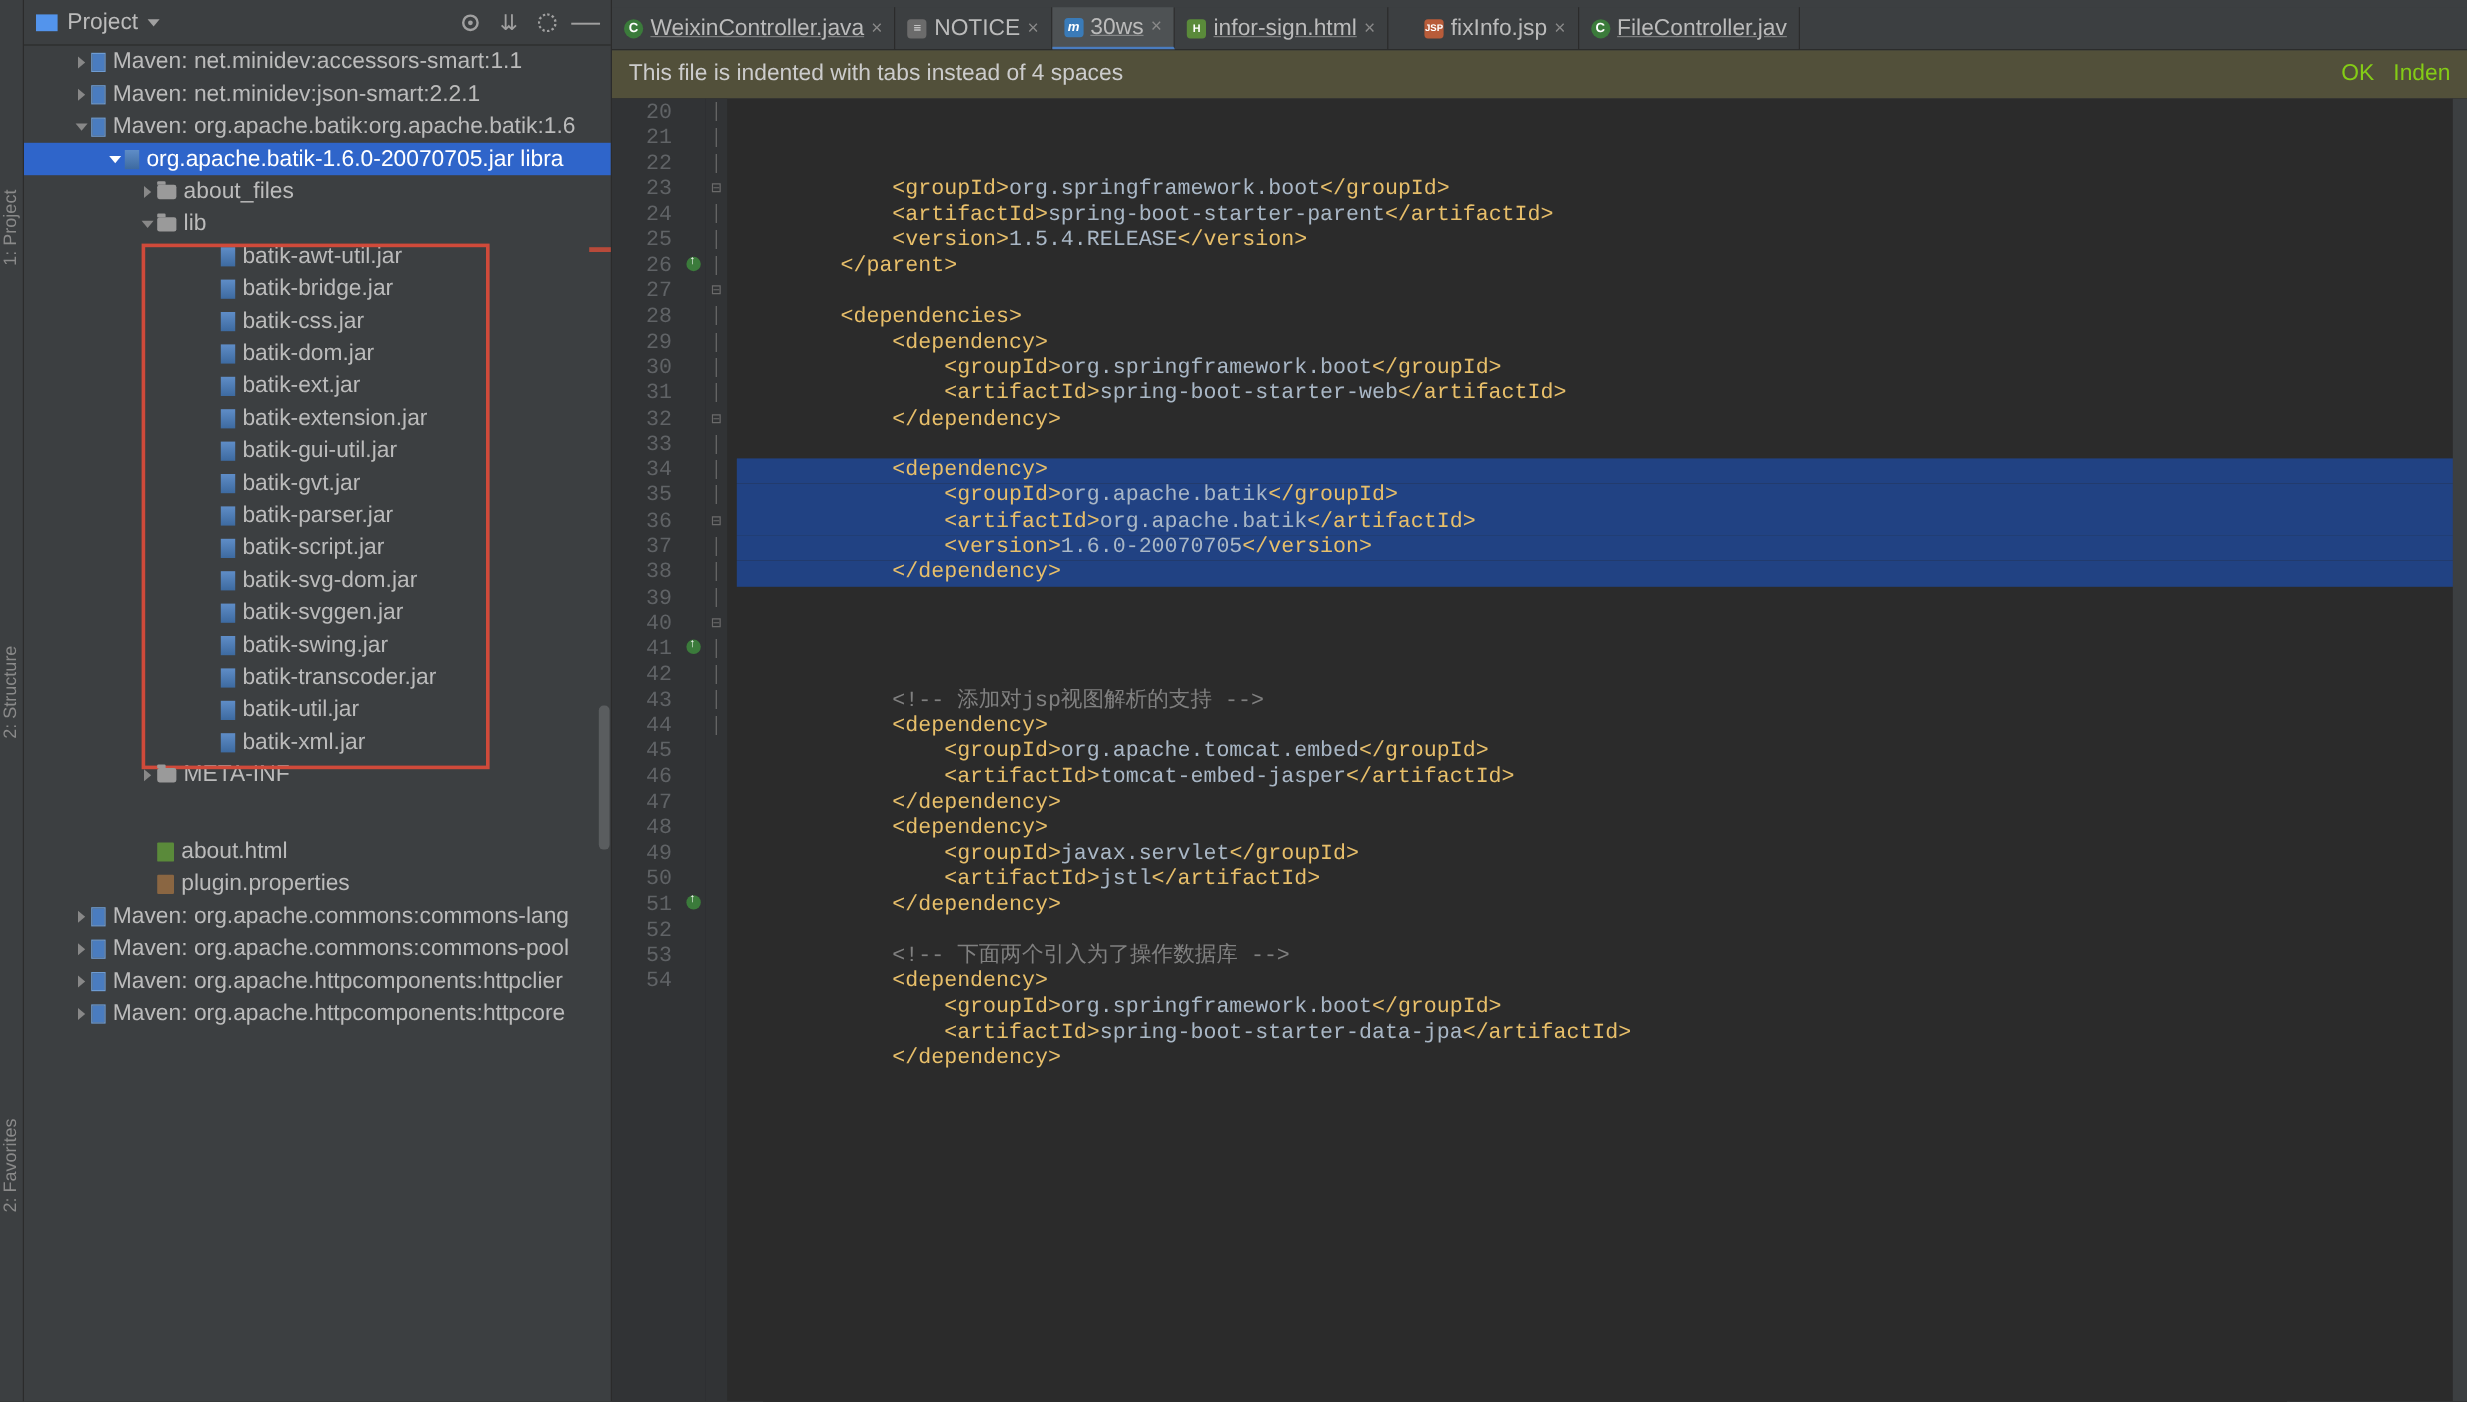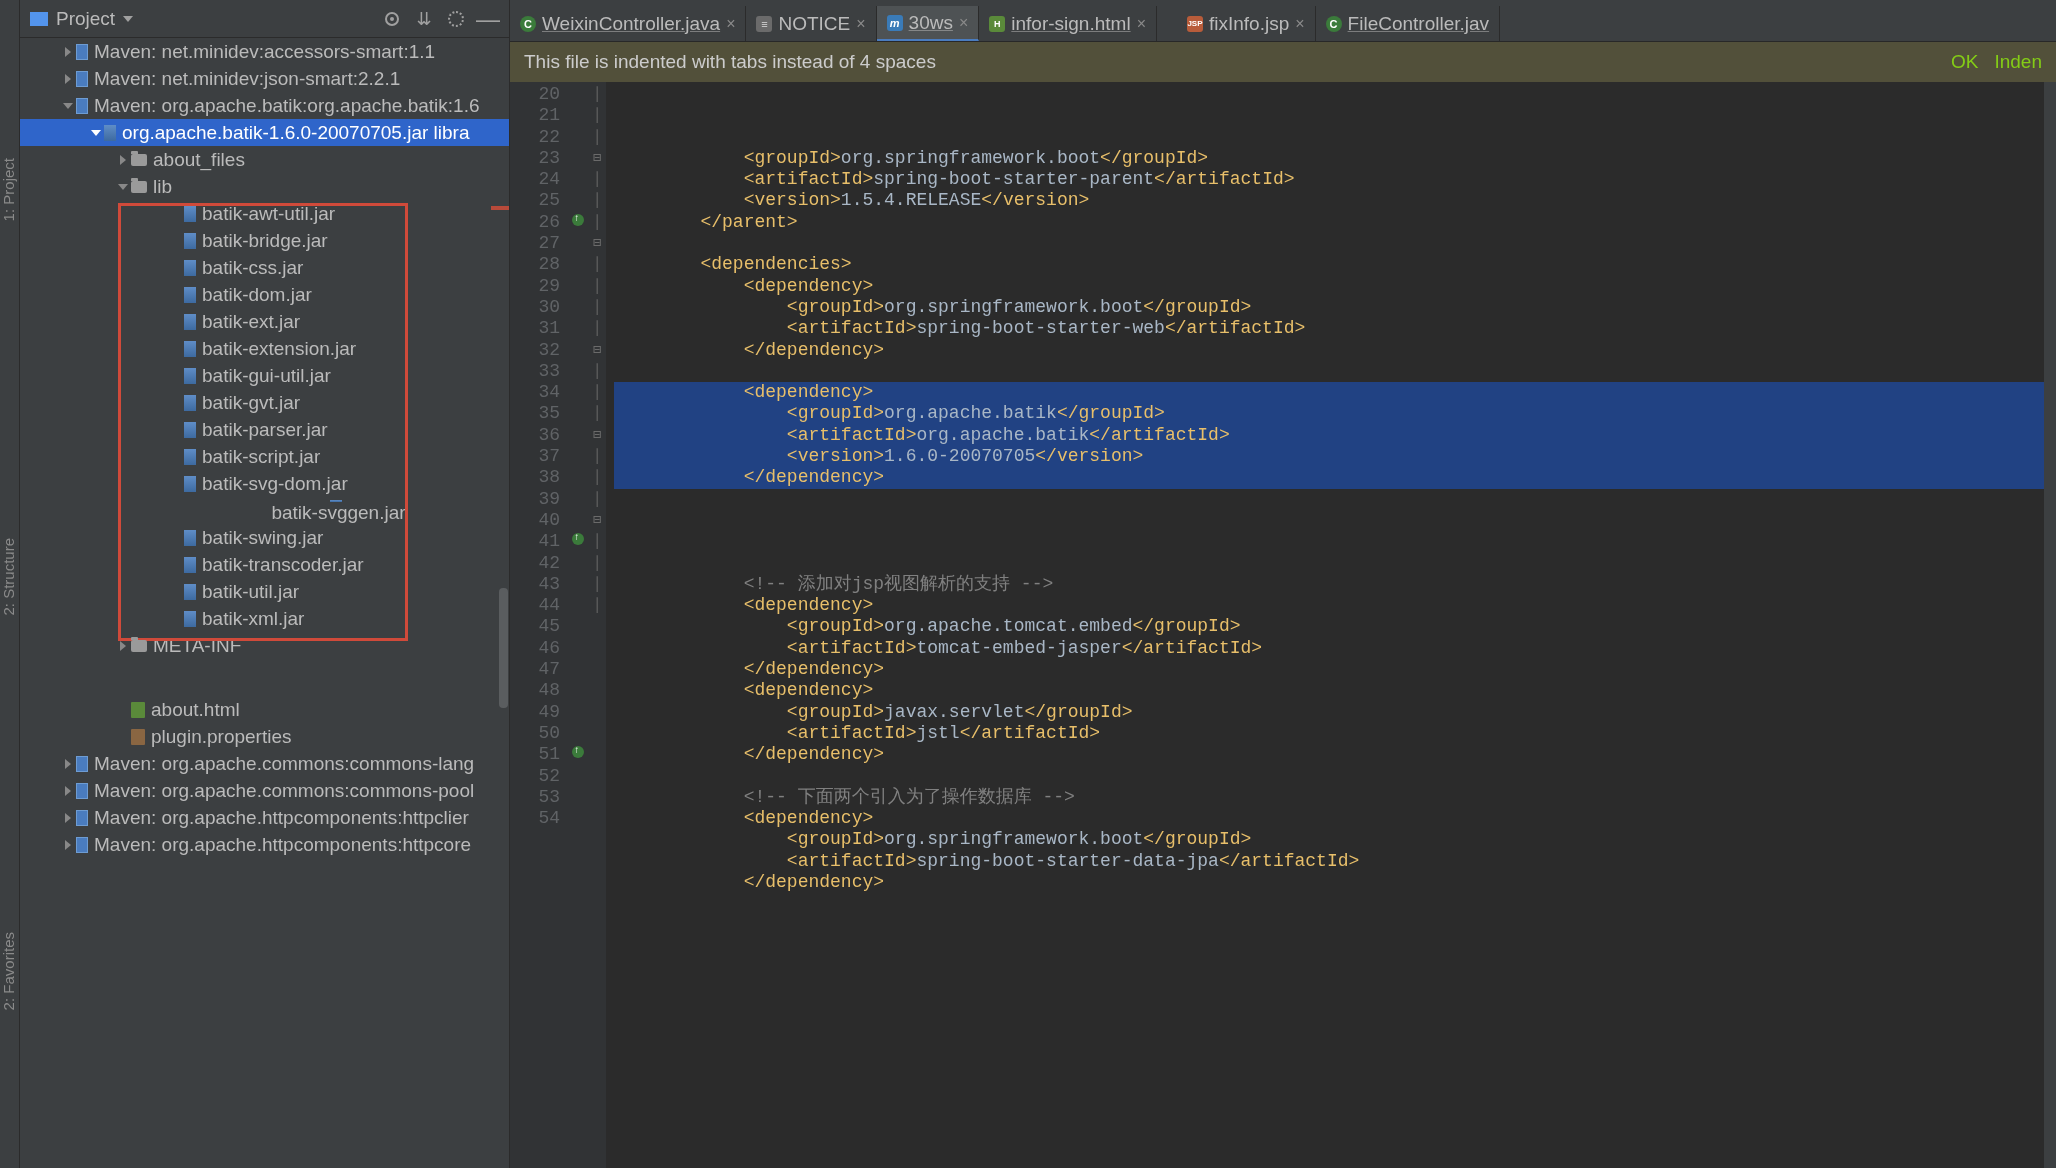--- a/index.html
+++ b/index.html
@@ -410,21 +410,21 @@
         <div class="tree-row" style="padding-left: 148px;">
           <span class="arrow " style="visibility: hidden;"></span>
           <span class="jar-icon"></span>
           <span>batik-script.jar</span>
         </div>
         <div class="tree-row" style="padding-left: 148px;">
           <span class="arrow " style="visibility: hidden;"></span>
           <span class="jar-icon"></span>
           <span>batik-svg-dom.jar</span>
         </div>
-        <div class="tree-row" style="padding-left: 148px; flex-direction: column;">
+        <div class="tree-row" style="padding-left: 148px;">
           <span class="arrow " style="visibility: hidden;"></span>
           <span class="jar-icon"></span>
           <span>batik-svggen.jar</span>
         </div>
         <div class="tree-row" style="padding-left: 148px;">
           <span class="arrow " style="visibility: hidden;"></span>
           <span class="jar-icon"></span>
           <span>batik-swing.jar</span>
         </div>
         <div class="tree-row" style="padding-left: 148px;">

